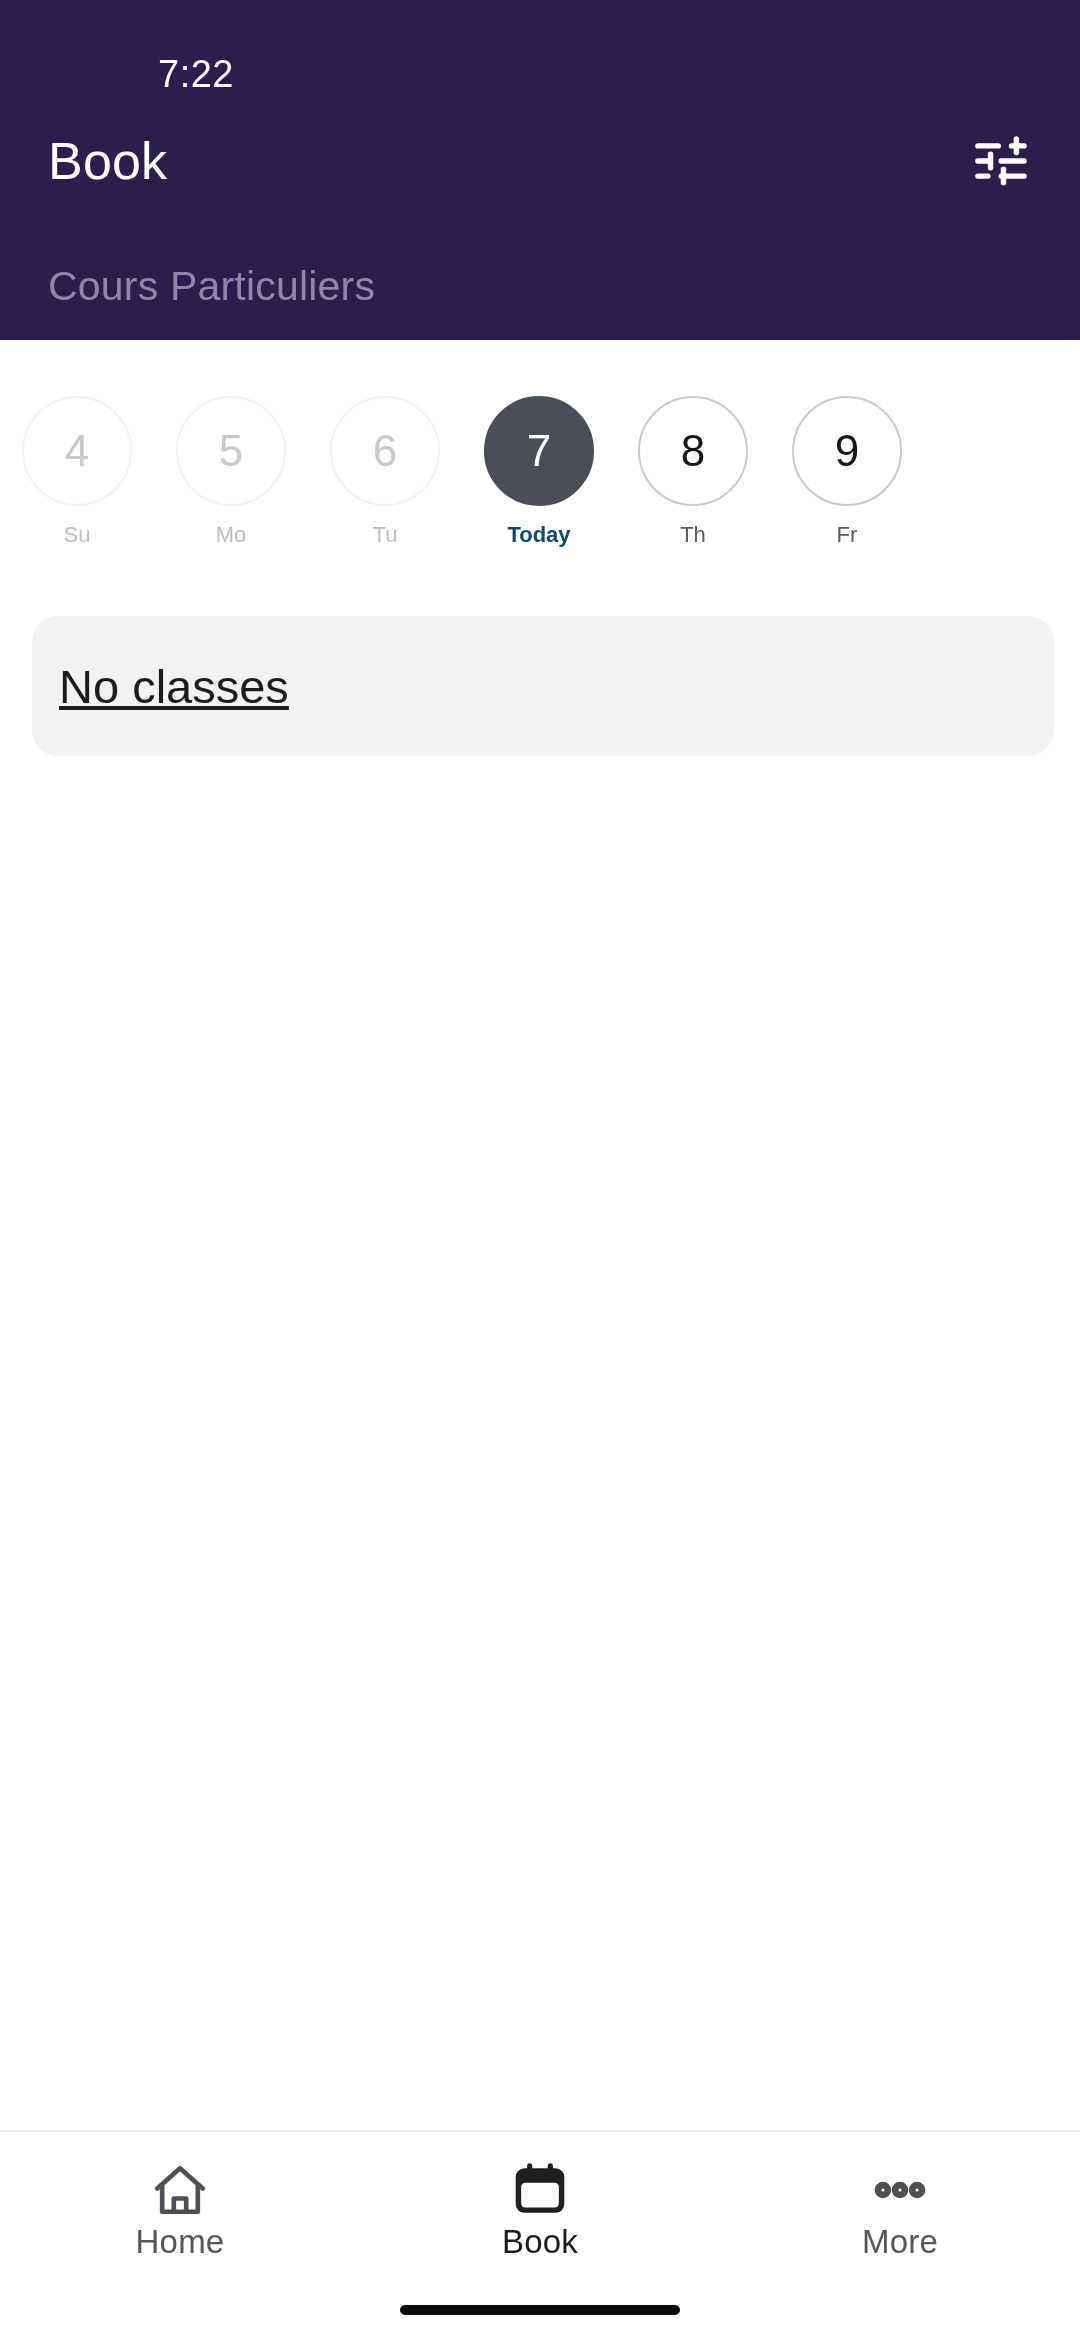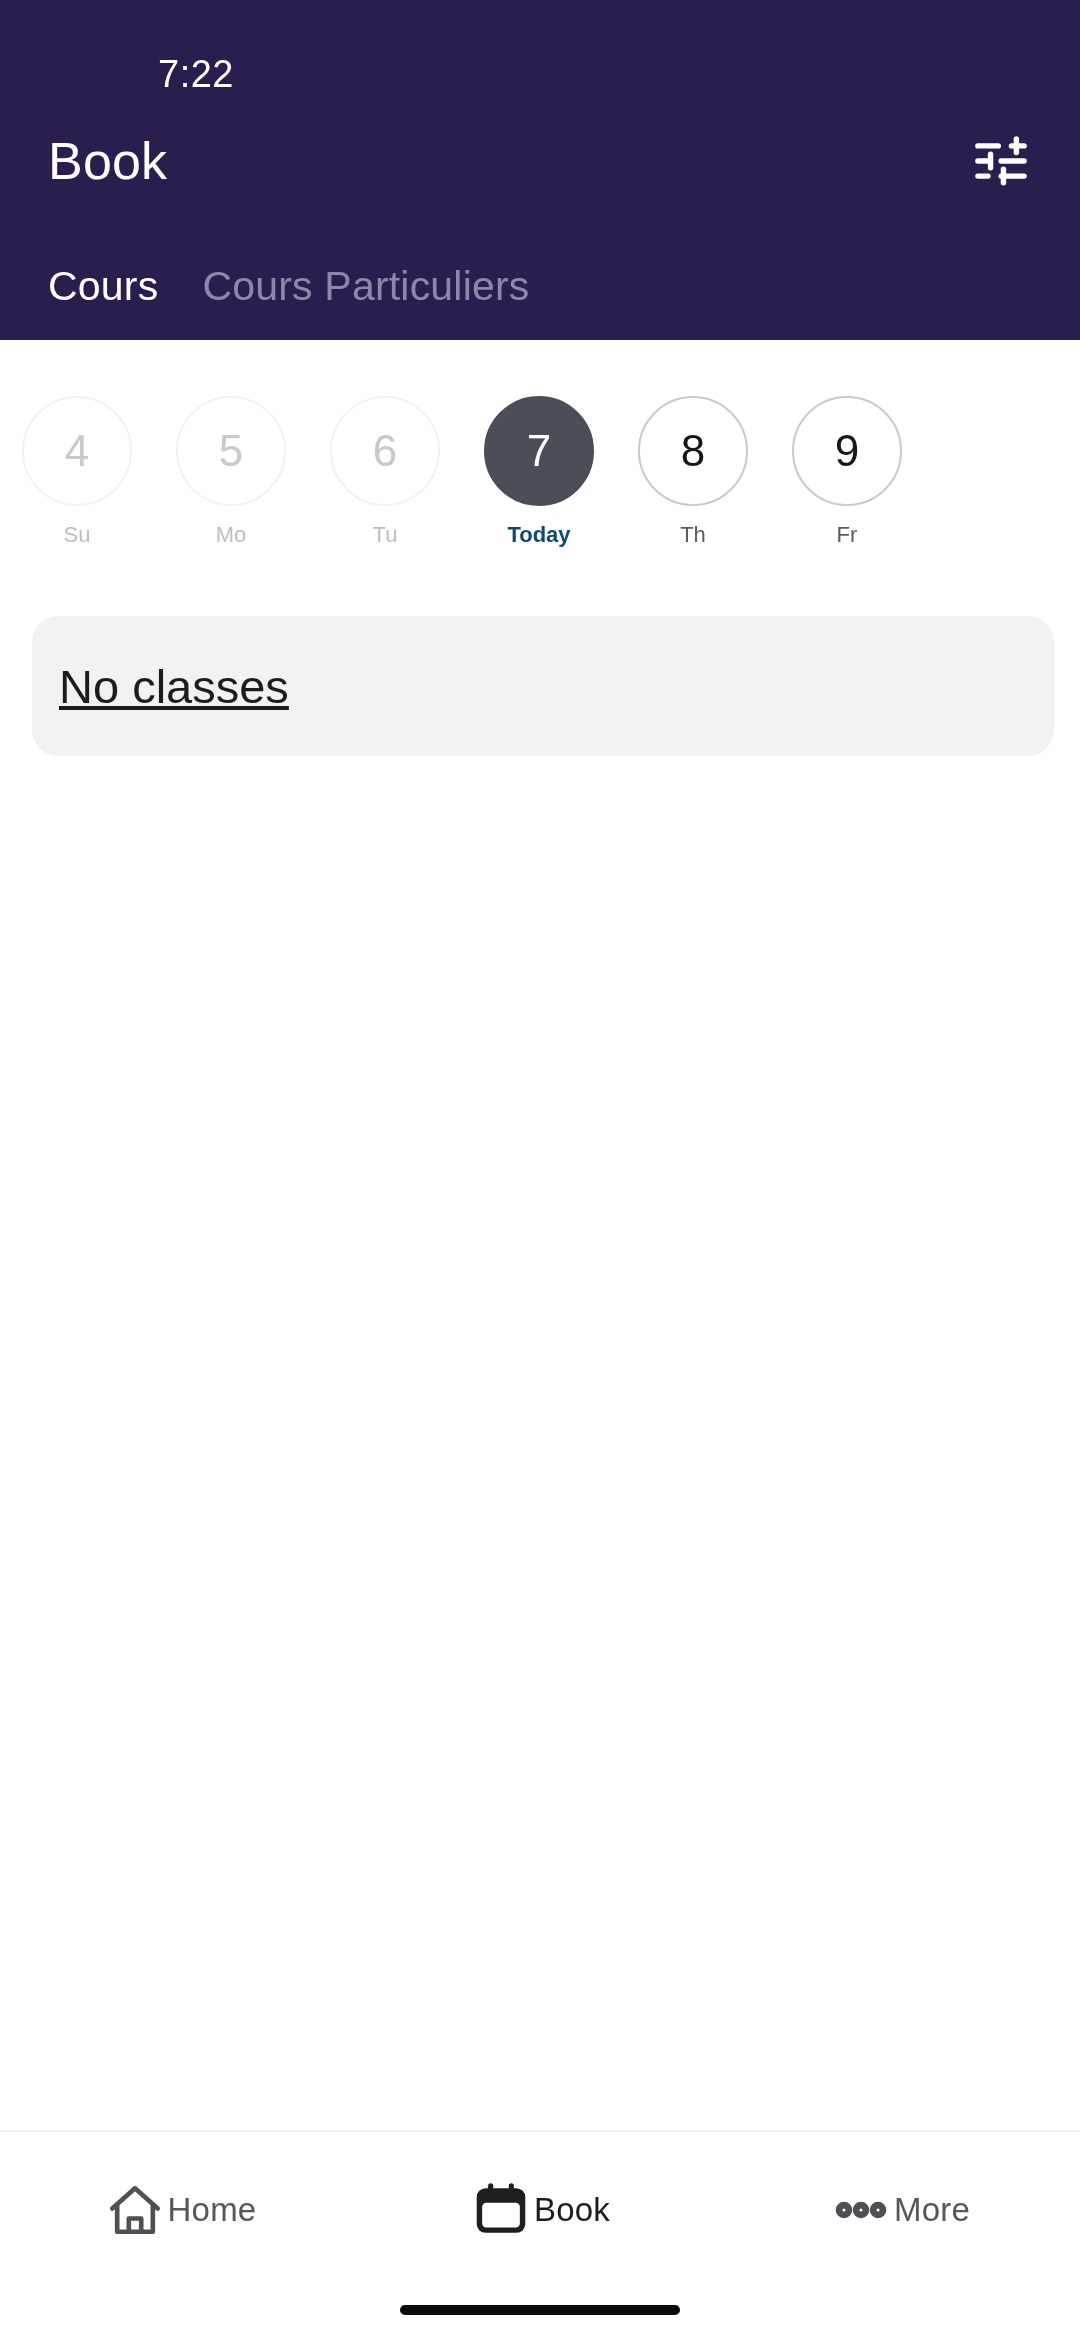--- a/index.html
+++ b/index.html
@@ -183,21 +183,21 @@
     flex: 0 0 auto;
     border-top: 2px solid #EFEFEF;
     background: #ffffff;
     height: 150px;
     display: flex;
     align-items: center;
   }
   .navitem {
     flex: 1 1 0;
     display: flex;
-    flex-direction: row;
+    flex-direction: column;
     align-items: center;
     justify-content: center;
     gap: 2px;
     background: transparent;
     border: none;
     font-family: inherit;
     padding-top: 8px;
   }
   .nav-ico { width: 62px; height: 62px; display: block; }
   .nav-label {
@@ -251,21 +251,20 @@
               <rect x="2" y="16.8" width="6" height="2.1" rx="1.05"></rect>
               <rect x="11" y="16.8" width="11" height="2.1" rx="1.05"></rect>
               <rect x="11.9" y="14.1" width="2.1" height="7.4" rx="1.05"></rect>
             </g>
           </svg>
         </span>
       </div>
     </div>
 
     <div class="tabs">
-      <button class="tab active">Cours</button>
       <button class="tab inactive">Cours Particuliers</button>
     </div>
 
   </div>
 
   <div class="content">
 
     <div class="datestrip">
 
       <button class="day past">

